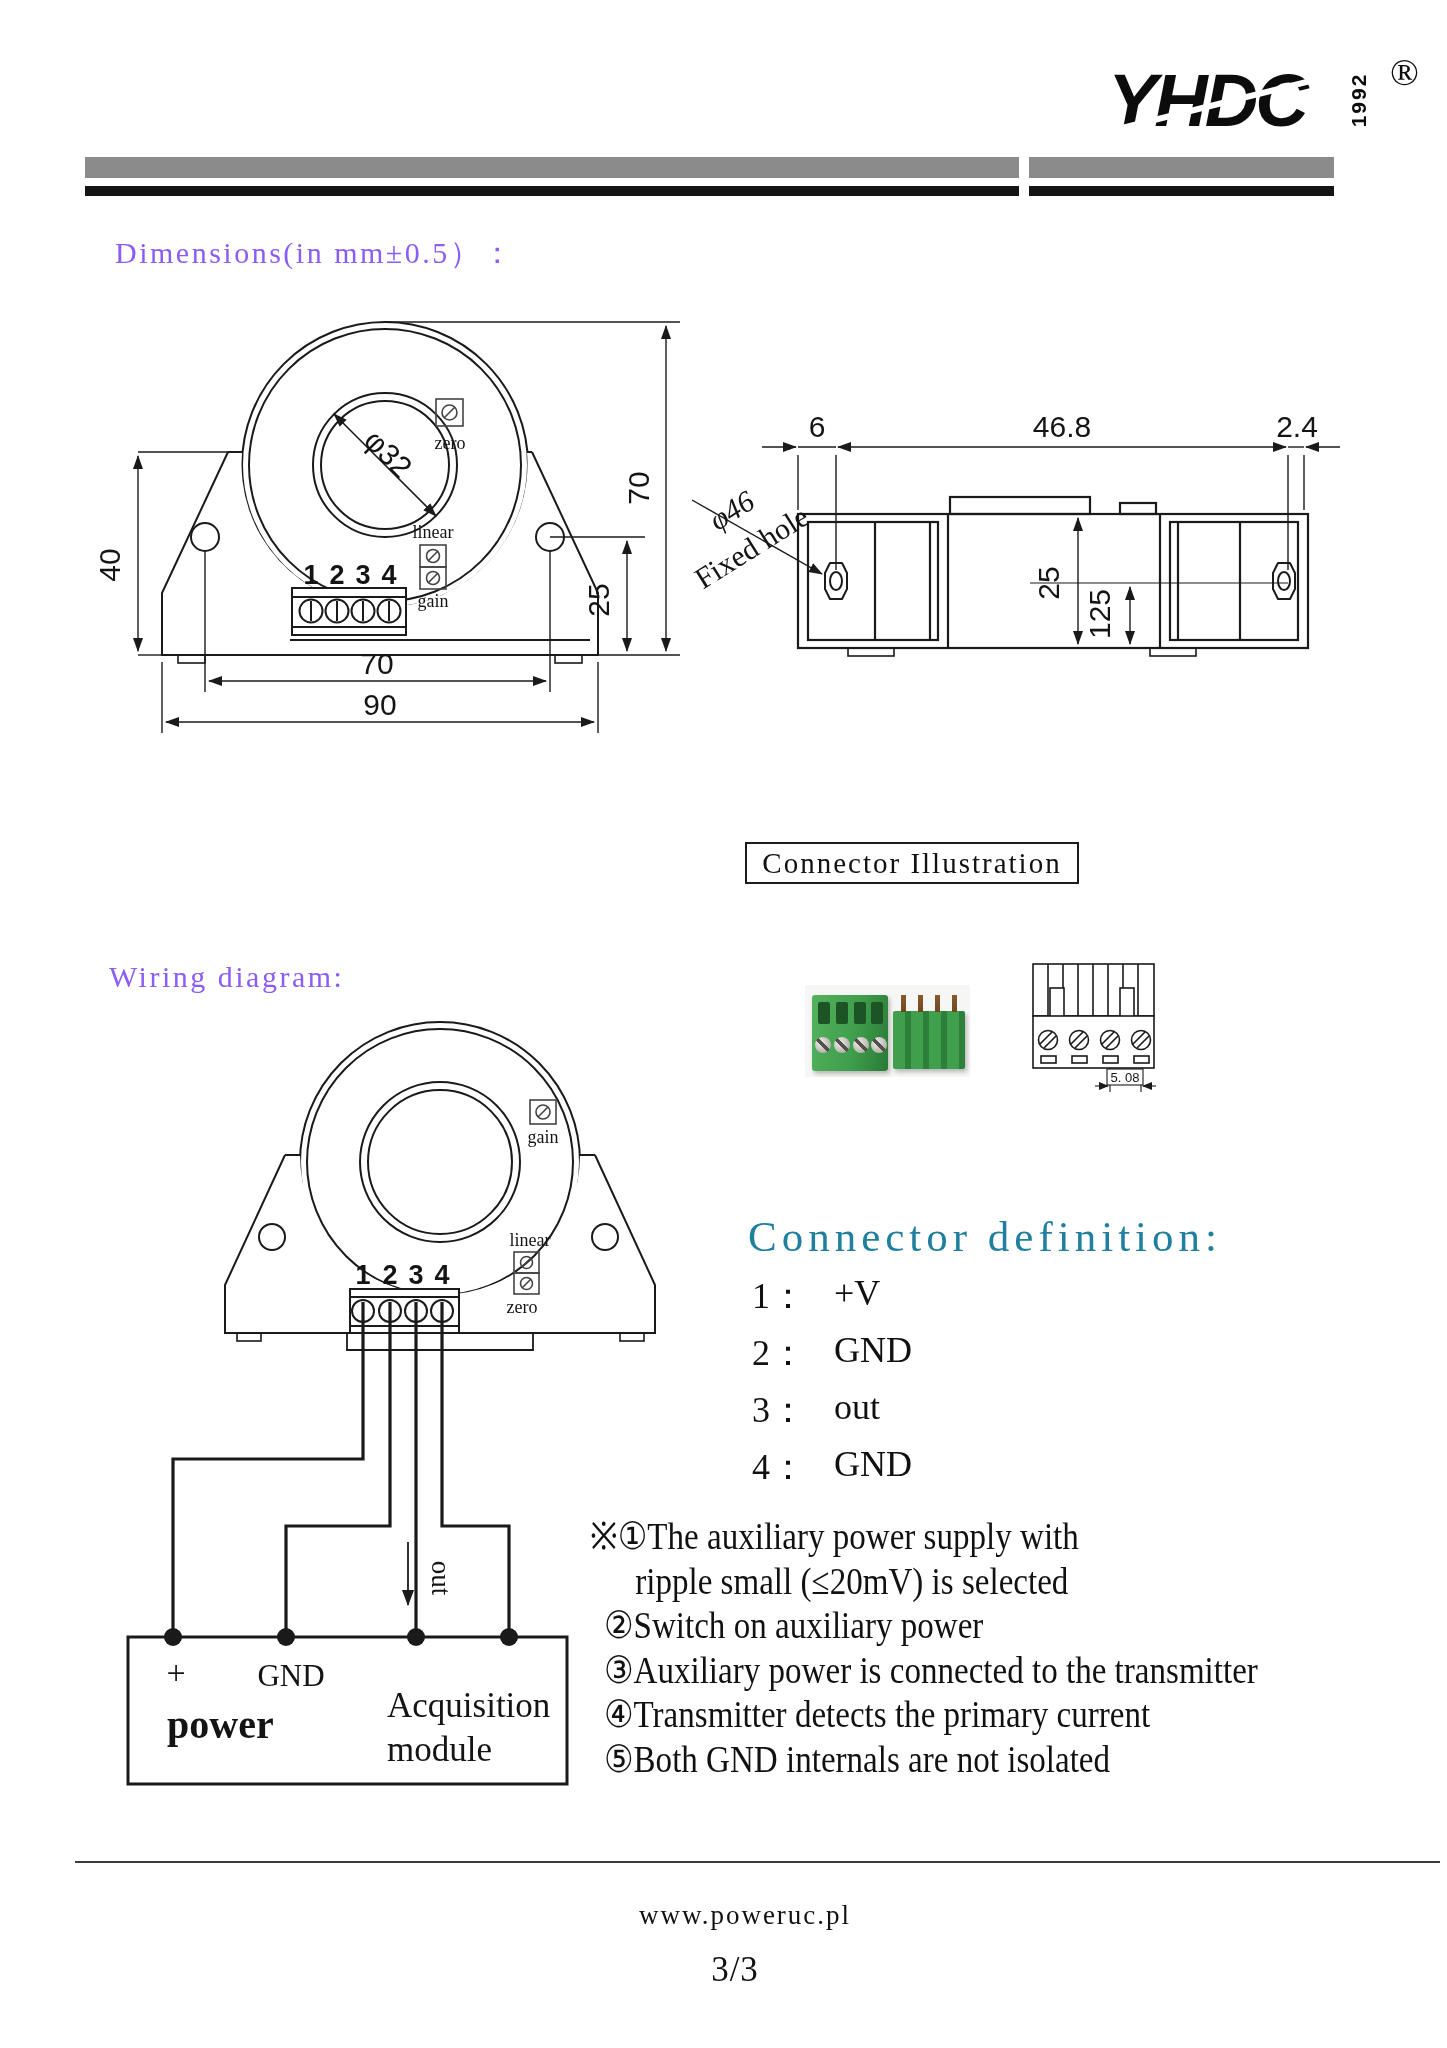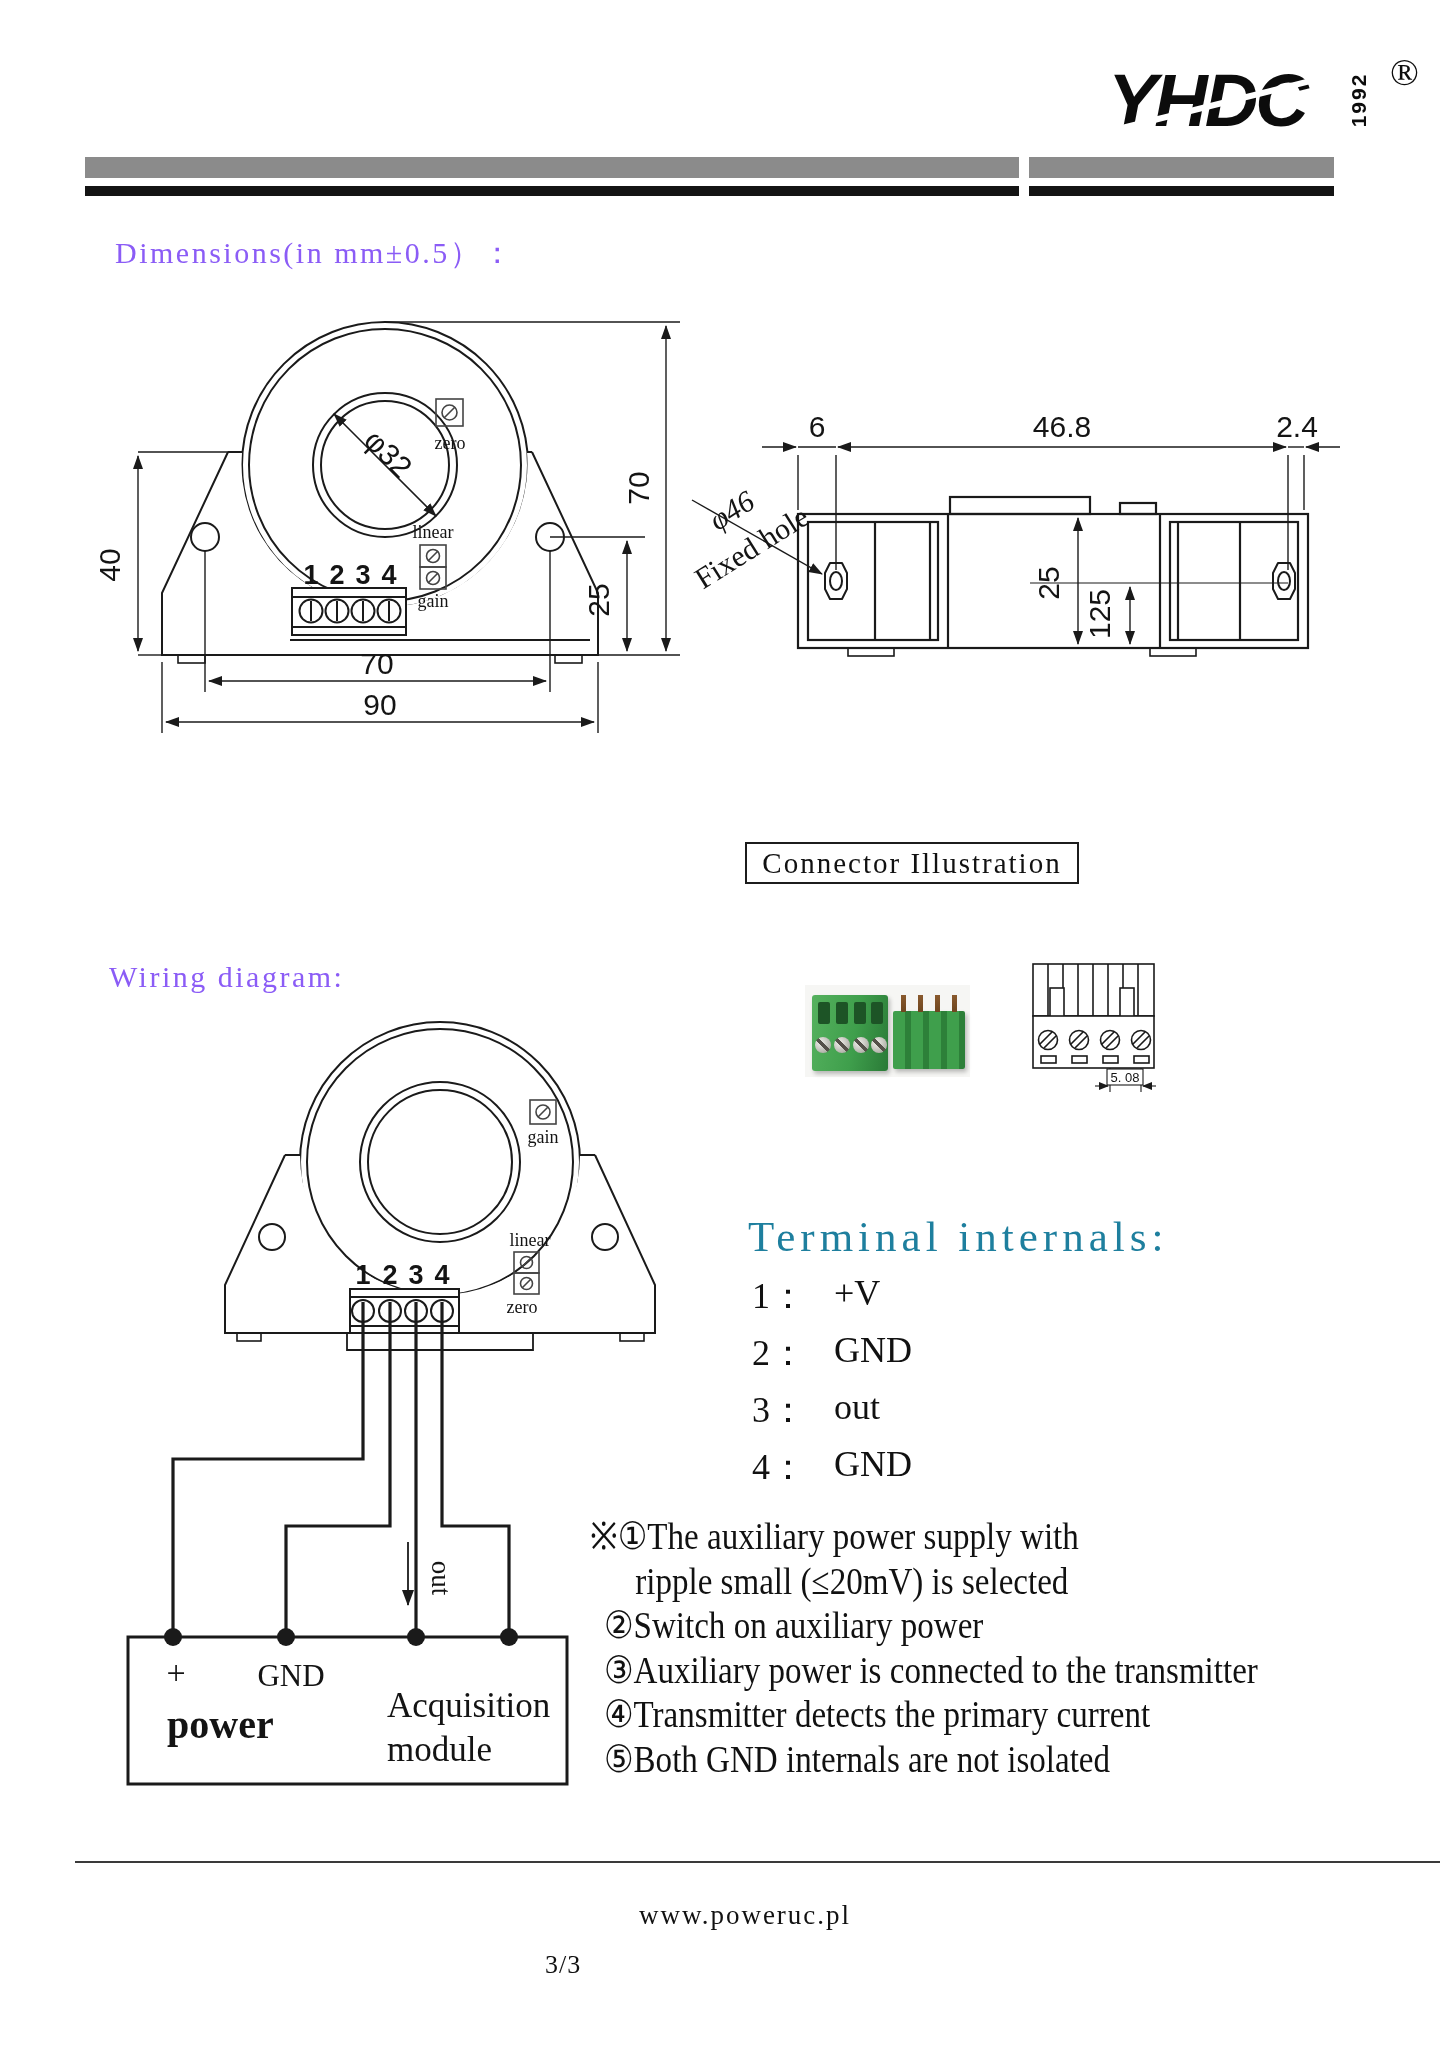--- a/index.html
+++ b/index.html
@@ -61,21 +61,21 @@
   }
   .green-block-side {
     position:absolute; left:88px; top:26px; width:72px; height:58px; border-radius:2px;
     background:repeating-linear-gradient(90deg,#3f9f4c 0 12px,#2d8039 12px 18px);
     box-shadow:2px 3px 4px rgba(0,0,0,0.25);
   }
   .pin { position:absolute; top:-16px; width:5px; height:17px; background:linear-gradient(#8a5a2e,#6e4620); }
 
   .footer-rule { width:1365px; height:2px; background:#3a3a3a; }
   .footer-text { font-size:27px; letter-spacing:2px; width:380px; text-align:center; }
-  .page-num { font-size:26px; letter-spacing:1px; width:380px; }
+  .page-num { font-size:35px; letter-spacing:1px; width:380px; text-align:center; }
 </style>
 </head>
 <body>
 
 <div class="abs" style="left:1108px; top:58px;">
   <span class="logo-text">YHDC</span>
 </div>
 <div class="abs logo-slash" style="left:1102px; top:130px;"></div>
 <div class="abs logo-year" style="left:1332px; top:88px;">1992</div>
 <div class="abs logo-reg" style="left:1390px; top:50px;">®</div>
@@ -367,21 +367,21 @@
     <circle cx="416" cy="1637" r="9"></circle>
     <circle cx="509" cy="1637" r="9"></circle>
   </g>
   <text x="176" y="1684" text-anchor="middle" font-size="34" font-family="Liberation Serif, serif">+</text>
   <text x="291" y="1686" text-anchor="middle" font-size="31" font-family="Liberation Serif, serif">GND</text>
   <text x="167" y="1738" font-size="40" font-weight="bold" font-family="Liberation Serif, serif">power</text>
   <text x="387" y="1717" font-size="35" font-family="Liberation Serif, serif">Acquisition</text>
   <text x="387" y="1761" font-size="35" font-family="Liberation Serif, serif">module</text>
 </svg>
 
-<div class="abs tdef-title" style="left:748px; top:1212px; color:#1e7f9e;">Terminal internals:</div>
+<div class="abs tdef-title" style="left:748px; top:1212px; color:#1e7f9e;">Connector definition:</div>
 <div class="abs" style="left:752px; top:1272px;">
   <div class="tdef-item">
     <span class="tdef-num">1：</span>
     <span>+V</span>
   </div>
   <div class="tdef-item">
     <span class="tdef-num">2：</span>
     <span>GND</span>
   </div>
   <div class="tdef-item">

